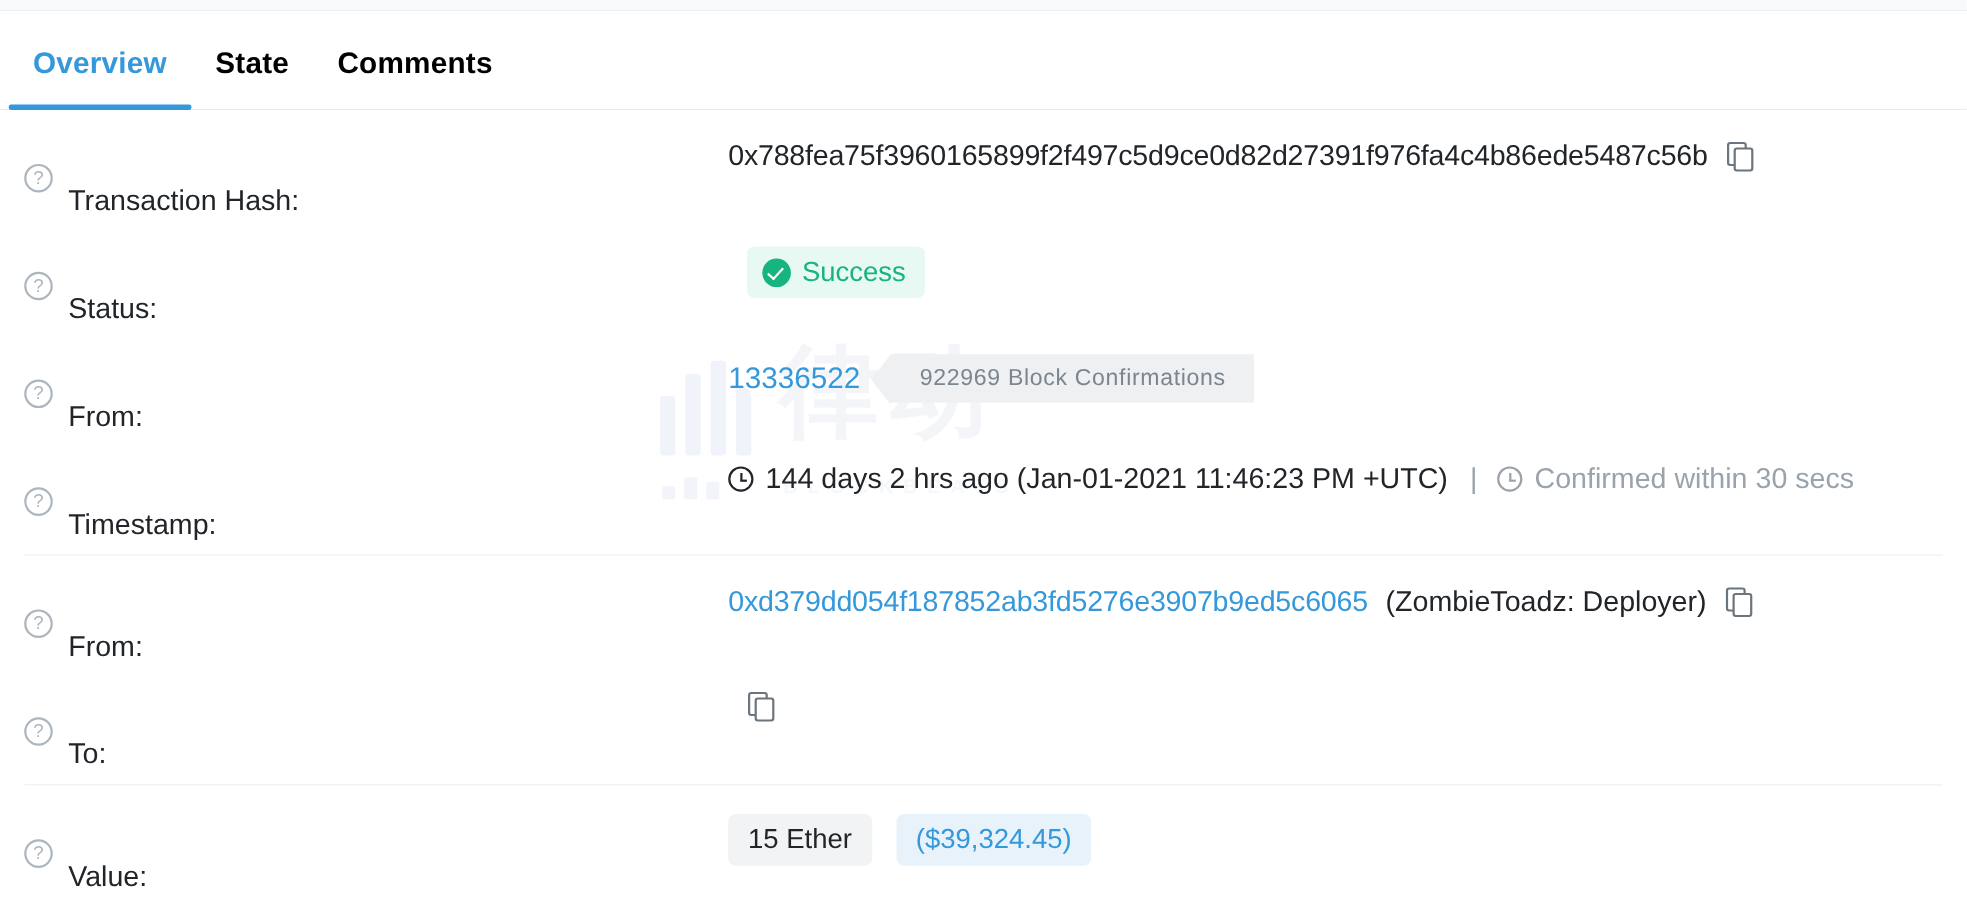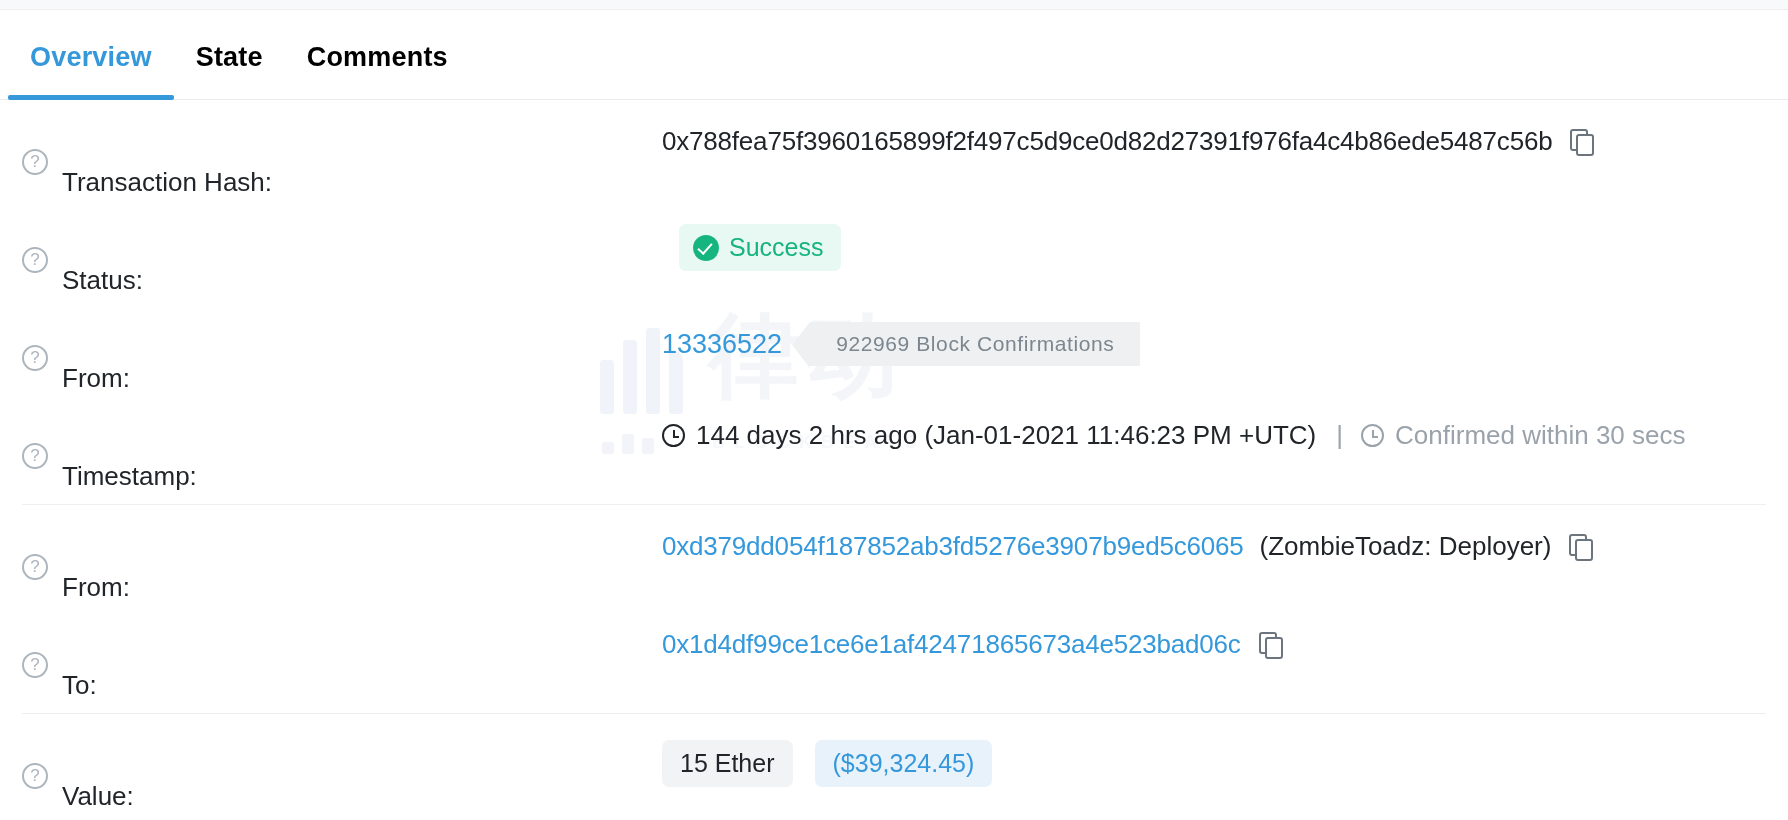--- a/index.html
+++ b/index.html
@@ -445,21 +445,20 @@
         <span class="copy-icon"></span>
       </div>
     </div>
 
     <div class="row row-to">
       <div class="row-label">
         <span class="help-icon">?</span>
         <span class="text">To:</span>
       </div>
       <div class="row-value">
-        <a class="addr-link">0x1d4df99ce1ce6e1af42471865673a4e523bad06c</a>
         <span class="copy-icon"></span>
       </div>
     </div>
 
     <div class="divider"></div>
 
     <div class="row row-value-r">
       <div class="row-label">
         <span class="help-icon">?</span>
         <span class="text">Value:</span>

